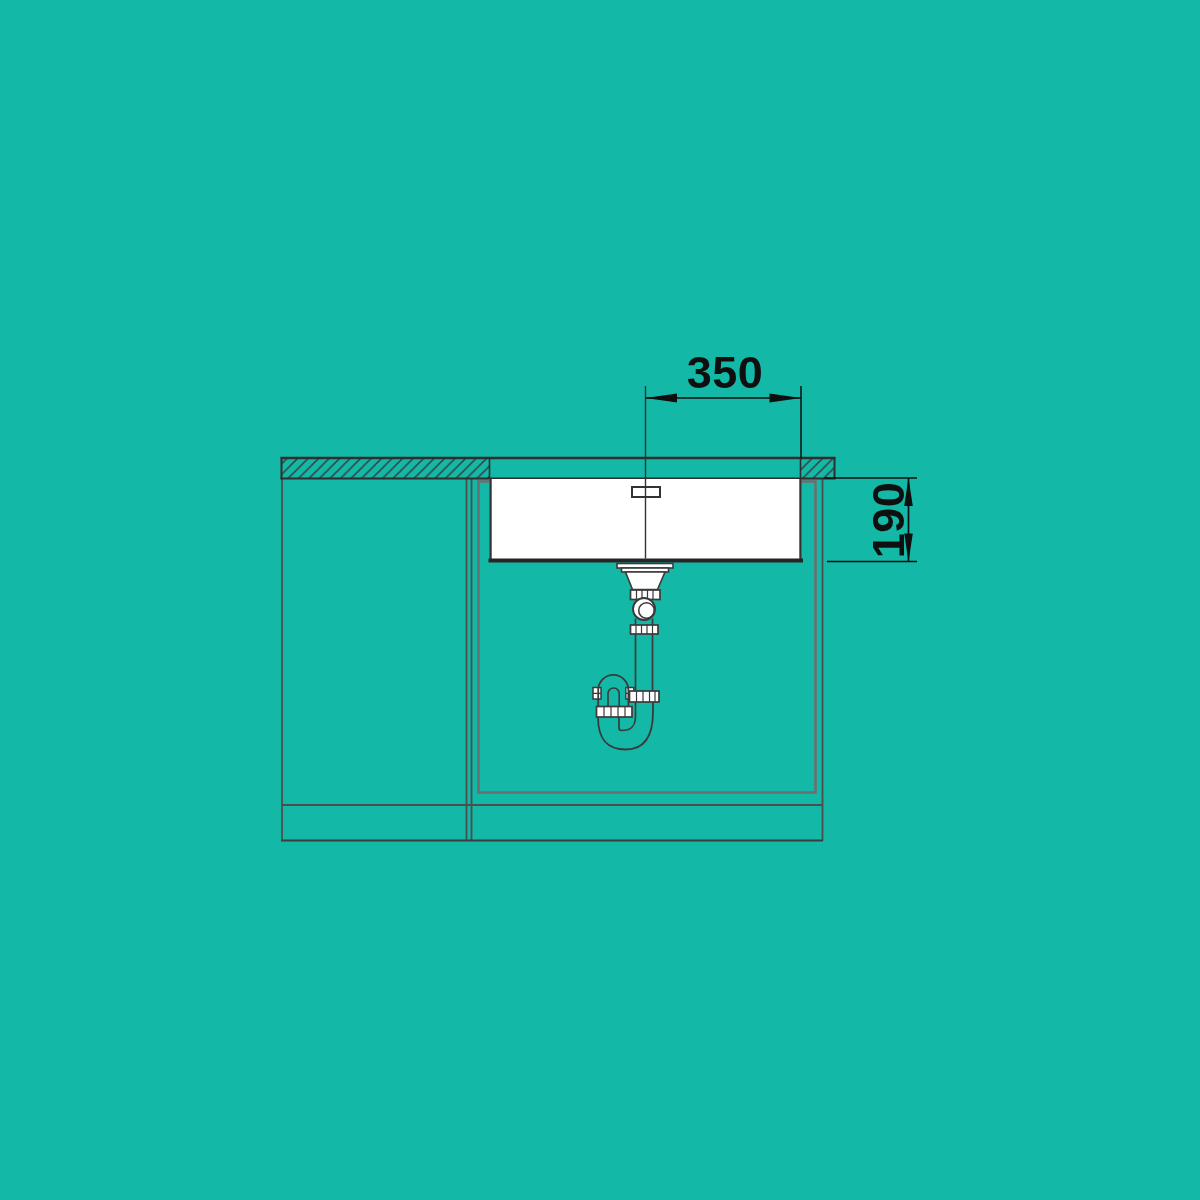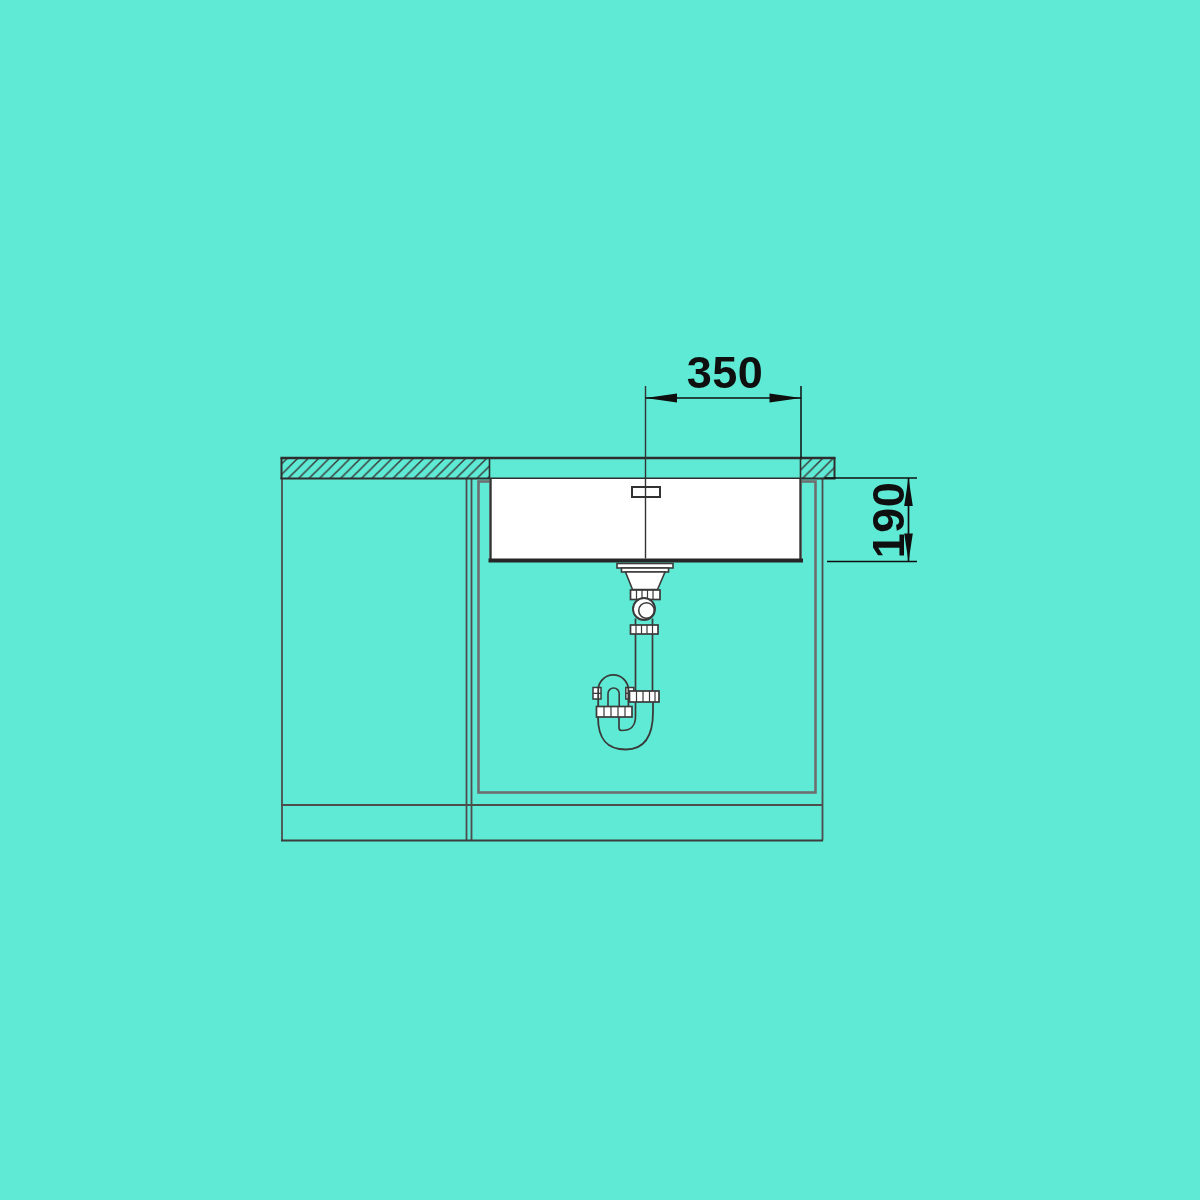--- a/index.html
+++ b/index.html
@@ -7,21 +7,21 @@
     padding: 0;
     width: 1200px;
     height: 1200px;
     background: #ffffff;
     font-family: "Liberation Sans", sans-serif;
   }
   .stage {
     position: relative;
     width: 1200px;
     height: 1200px;
-    background: #5eead4;
+    background: #14b8a6;
     overflow: hidden;
     text-decoration: underline;
   }
   svg { display: block; }
   text.dim-label {
     font-family: "Liberation Sans", "DejaVu Sans", sans-serif;
     font-weight: 700;
     font-size: 45px;
     letter-spacing: 0.5px;
   }

